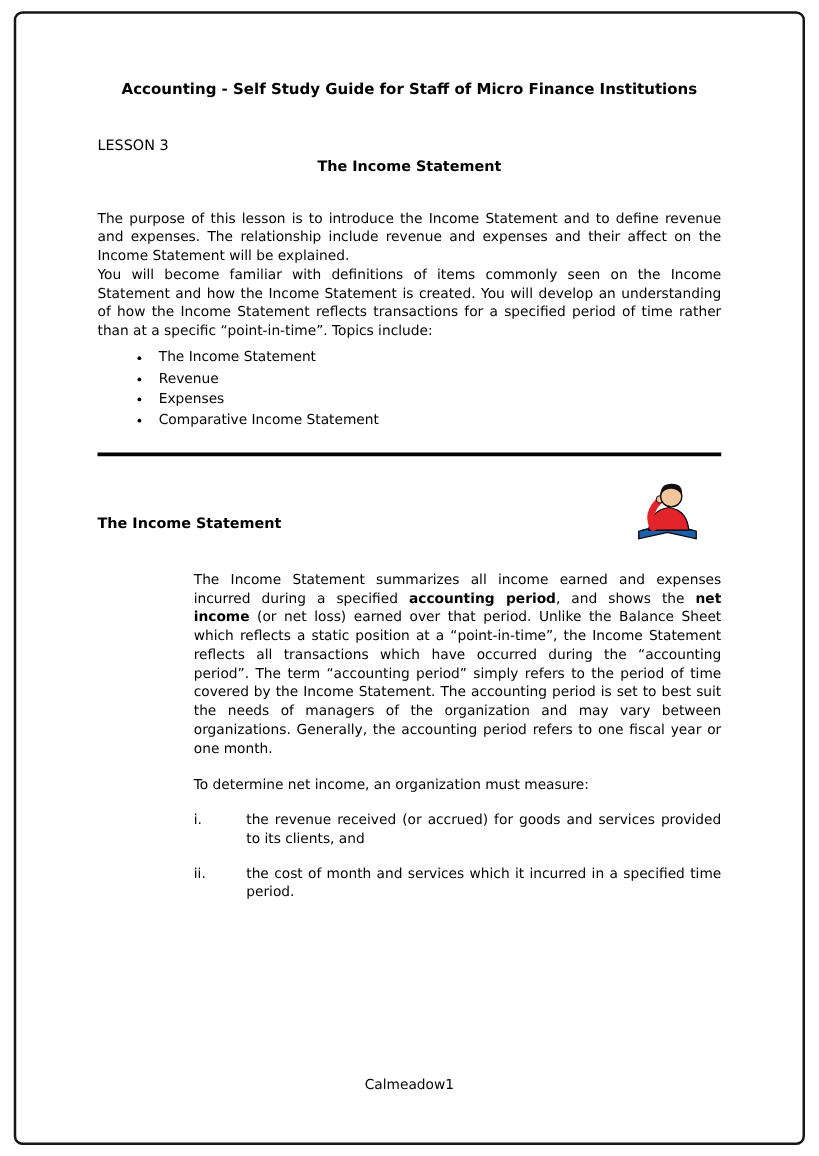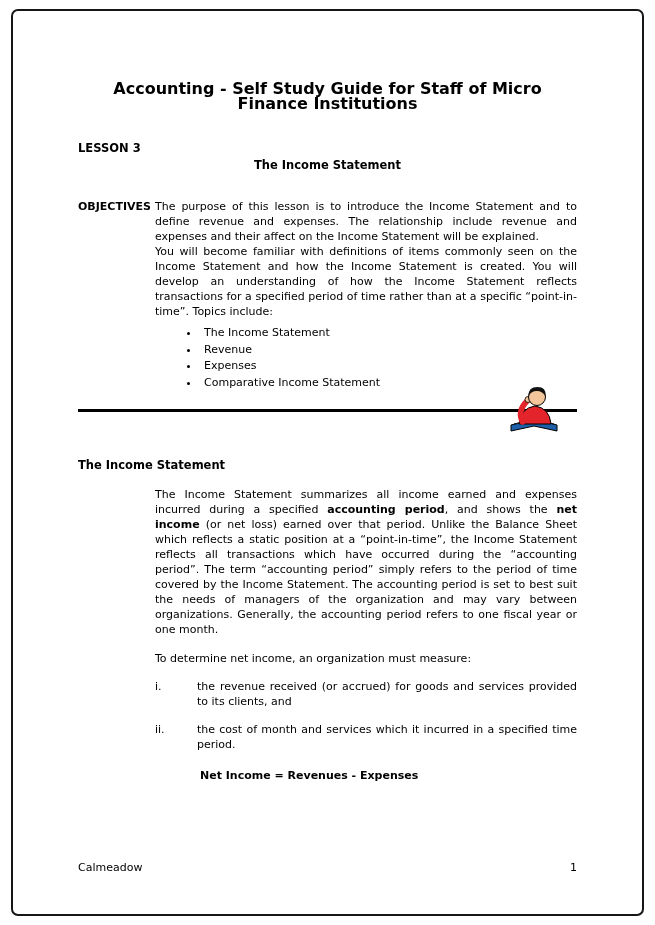--- a/index.html
+++ b/index.html
@@ -8,63 +8,62 @@
     width:655px; height:925px; position:relative;
     font-family:"DejaVu Sans","Liberation Sans",sans-serif;
     color:#000; font-size:11px; line-height:15px;
     overflow:hidden;
   }
   .page-frame {
     position:absolute; left:11px; top:9px; width:633px; height:907px;
     border:2px solid #161616; border-radius:7px; pointer-events:none;
   }
   .content { position:absolute; left:78px; top:0; width:499px; }
-  .header-title { margin-top:81px; text-align:center; font-weight:bold; font-size:16px; }
-  .lesson-label { margin-top:30px; font-weight:bold; font-size:11.5px; }
+  .header-title { margin-top:64px; text-align:center; font-weight:bold; font-size:12px; }
+  .lesson-label { margin-top:30px; font-weight:normal; font-size:11.5px; }
   .lesson-title { margin-top:2px; text-align:center; font-weight:bold; font-size:11.5px; }
   .objectives-row { margin-top:26px; display:flex; }
   .objectives-label { width:77px; flex:0 0 77px; font-weight:bold; font-size:11px; }
   .objectives-body { flex:1; }
   .para { text-align:justify; }
   .para + .para { }
   .topics-list { margin-top:6px; list-style:disc; padding-left:45px; }
   .topics-list li { margin-bottom:1.5px; padding-left:4px; }
   .section-divider { margin-top:18px; height:3px; background:#000; border:none; }
   .section-heading { margin-top:46px; font-weight:bold; font-size:11.5px; }
   .indent-block { margin-left:77px; }
-  .indent-block .para:first-child { margin-top:14px; }
+  .indent-block .para:first-child { margin-top:30px; }
   .measure-intro { margin-top:14px; }
   .measure-item { display:flex; margin-top:13px; }
   .measure-num { width:18px; flex:0 0 18px; }
   .measure-text { flex:1; text-align:justify;margin-left:24px; }
   .formula { margin-top:16px; margin-left:45px; font-weight:bold; }
   .refer { margin-top:18px; }
   .illustration {
     position:absolute; top:384px; right:94px; width:54px; height:52px;
   }
   .footer {
     position:absolute; left:78px; top:860px; width:499px;
-    display:flex; justify-content:space-between; font-size:11px;
+    display:flex; justify-content:center; font-size:11px;
   }
   b { font-weight:bold; }
 </style>
 </head>
 <body>
 
 <div class="page-frame"></div>
 
 <div class="content">
 
   <div class="header-title">Accounting - Self Study Guide for Staff of Micro Finance Institutions</div>
 
   <div class="lesson-label">LESSON 3</div>
   <div class="lesson-title">The Income Statement</div>
 
   <div class="objectives-row">
-    <div class="objectives-label">OBJECTIVES</div>
     <div class="objectives-body">
       <p class="para">The purpose of this lesson is to introduce the Income Statement and to define revenue and expenses.  The relationship include revenue and expenses and their affect on the Income Statement will be explained.</p>
       <p class="para">You will become familiar with definitions of items commonly seen on the Income Statement and how the Income Statement is created. You will develop an understanding of how the Income Statement reflects transactions for a specified period of time rather than at a specific “point-in-time”. Topics include:</p>
       <ul class="topics-list">
         <li>The Income Statement</li>
         <li>Revenue</li>
         <li>Expenses</li>
         <li>Comparative Income Statement</li>
       </ul>
     </div>
@@ -82,21 +81,20 @@
     <div class="measure-item">
       <span class="measure-num">i.</span>
       <span class="measure-text">the revenue received (or accrued) for goods and services provided to its clients, and</span>
     </div>
     <div class="measure-item">
       <span class="measure-num">ii.</span>
       <span class="measure-text">the cost of month and services which it incurred in a specified time period.</span>
     </div>
 
 
-    <div class="formula">Net Income = Revenues - Expenses</div>
 
   </div>
 
 </div>
 
 <div class="illustration">
   <svg width="54" height="52" viewBox="0 0 54 52">
 
     <path d="M4 41 L27 35 L50 41 L50 47 L27 42 L4 47 Z" stroke="#000" stroke-width="1" fill="#1d5fa8"></path>
 

